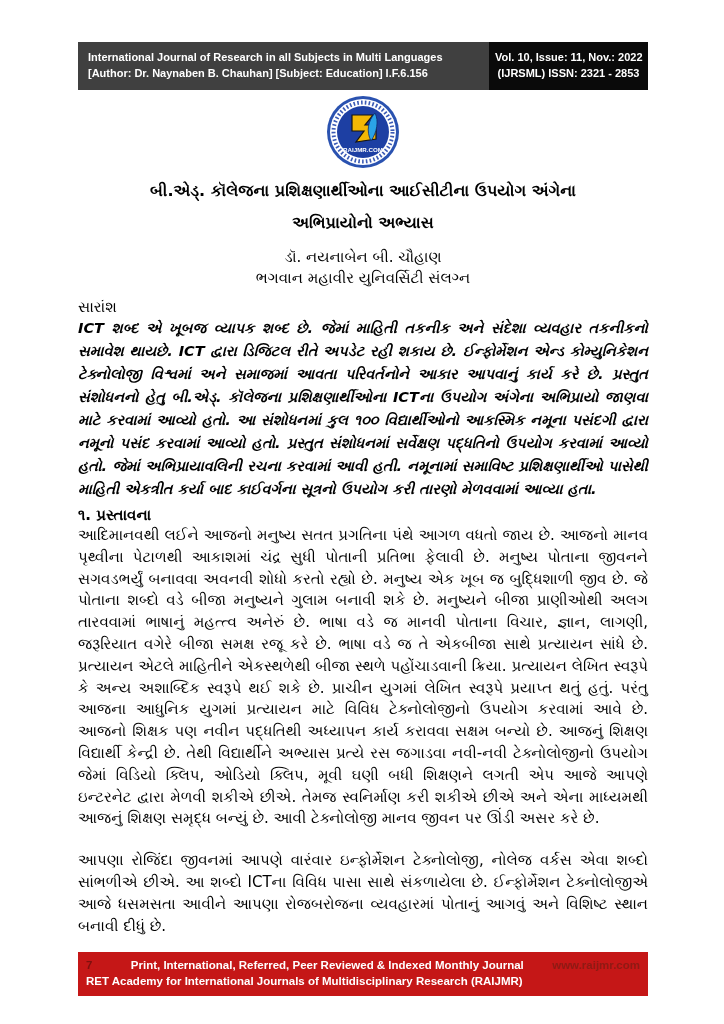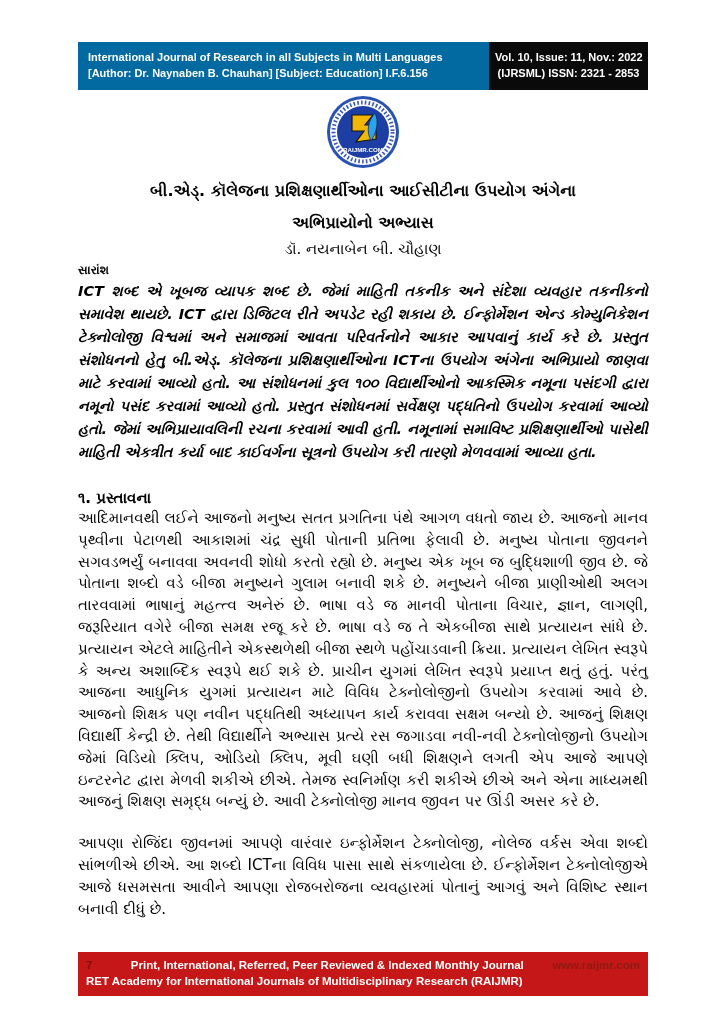--- a/index.html
+++ b/index.html
@@ -20,21 +20,21 @@
     position:absolute;
     left:78px; top:42px;
     width:570px;
   }
   
   .jheader {
     display:flex;
     width:570px; height:48px;
   }
   .jheader-left {
-    background:#0369a1;
+    background:#404040;
     flex:0 0 411px;
     box-sizing:border-box;
     padding:7px 27px 0 10px;
     color:#fff;
     font-family:"Liberation Sans", sans-serif;
     font-weight:bold;
     font-size:11px;
     line-height:16px;
     white-space:nowrap;
     overflow:hidden;
@@ -62,42 +62,43 @@
   
   .paper-title {
     margin-top:4px;
     text-align:center;
     font-weight:bold;
     font-size:16px;
     line-height:32px;
     color:#000;
   }
   .author-block {
-    margin-top:0;
+    margin-top:8px;
     text-align:center;
     font-size:15px;
     line-height:21px;
   }
   
   .abstract-heading {
-    font-weight:bold;
-    font-size:12px;
+    margin-top:8px;
+    font-weight:normal;
+    font-size:15px;
     line-height:20px;
     text-align:left;
   }
   .abstract-text {
     font-weight:bold;
     font-style:italic;
     font-size:14.5px;
     line-height:23px;
     text-align:justify;
   }
   
   .section-heading {
-    margin-top:24px;
+    margin-top:4px;
     font-weight:bold;
     font-size:15px;
     line-height:20px;
   }
   .body-para {
     font-size:15px;
     line-height:21.8px;
     text-align:justify;
   }
   .body-para + .body-para { margin-top:20px; }
@@ -157,20 +158,21 @@
       </svg>
     </div>
 
     <div class="paper-title">
       <div>બી.એડ્. કૉલેજના પ્રશિક્ષણાર્થીઓના આઈસીટીના ઉપયોગ અંગેના</div>
       <div>અભિપ્રાયોનો અભ્યાસ</div>
     </div>
 
     <div class="author-block">
       <div>ડૉ. નયનાબેન બી. ચૌહાણ</div>
+      <div>ભગવાન મહાવીર યુનિવર્સિટી સંલગ્ન</div>
     </div>
 
     <div class="abstract-heading">સારાંશ</div>
     <div class="abstract-text">ICT શબ્દ એ ખૂબજ વ્યાપક શબ્દ છે. જેમાં માહિતી તકનીક અને સંદેશા વ્યવહાર તકનીકનો સમાવેશ થાયછે. ICT દ્વારા ડિજિટલ રીતે અપડેટ રહી શકાય છે. ઈન્ફોર્મેશન એન્ડ કોમ્યુનિકેશન ટેક્નોલોજી વિશ્વમાં અને સમાજમાં આવતા પરિવર્તનોને આકાર આપવાનું કાર્ય કરે છે. પ્રસ્તુત સંશોધનનો હેતુ બી.એડ્. કૉલેજના પ્રશિક્ષણાર્થીઓના ICTના ઉપયોગ અંગેના અભિપ્રાયો જાણવા માટે કરવામાં આવ્યો હતો. આ સંશોધનમાં કુલ ૧૦૦ વિદ્યાર્થીઓનો આકસ્મિક નમૂના પસંદગી દ્વારા નમૂનો પસંદ કરવામાં આવ્યો હતો. પ્રસ્તુત સંશોધનમાં સર્વેક્ષણ પદ્ધતિનો ઉપયોગ કરવામાં આવ્યો હતો. જેમાં અભિપ્રાયાવલિની રચના કરવામાં આવી હતી. નમૂનામાં સમાવિષ્ટ પ્રશિક્ષણાર્થીઓ પાસેથી માહિતી એકત્રીત કર્યા બાદ કાઈવર્ગના સૂત્રનો ઉપયોગ કરી તારણો મેળવવામાં આવ્યા હતા.</div>
 
     <div class="section-heading">૧. પ્રસ્તાવના</div>
     <div class="body-para">આદિમાનવથી લઈને આજનો મનુષ્ય સતત પ્રગતિના પંથે આગળ વધતો જાય છે. આજનો માનવ પૃથ્વીના પેટાળથી આકાશમાં ચંદ્ર સુધી પોતાની પ્રતિભા ફેલાવી છે. મનુષ્ય પોતાના જીવનને સગવડભર્યું બનાવવા અવનવી શોધો કરતો રહ્યો છે. મનુષ્ય એક ખૂબ જ બુદ્ધિશાળી જીવ છે. જે પોતાના શબ્દો વડે બીજા મનુષ્યને ગુલામ બનાવી શકે છે. મનુષ્યને બીજા પ્રાણીઓથી અલગ તારવવામાં ભાષાનું મહત્ત્વ અનેરું છે. ભાષા વડે જ માનવી પોતાના વિચાર, જ્ઞાન, લાગણી, જરૂરિયાત વગેરે બીજા સમક્ષ રજૂ કરે છે. ભાષા વડે જ તે એકબીજા સાથે પ્રત્યાયન સાંધે છે. પ્રત્યાયન એટલે માહિતીને એકસ્થળેથી બીજા સ્થળે પહોંચાડવાની ક્રિયા. પ્રત્યાયન લેખિત સ્વરૂપે કે અન્ય અશાબ્દિક સ્વરૂપે થઈ શકે છે. પ્રાચીન યુગમાં લેખિત સ્વરૂપે પ્રયાપ્ત થતું હતું. પરંતુ આજના આધુનિક યુગમાં પ્રત્યાયન માટે વિવિધ ટેક્નોલોજીનો ઉપયોગ કરવામાં આવે છે. આજનો શિક્ષક પણ નવીન પદ્ધતિથી અધ્યાપન કાર્ય કરાવવા સક્ષમ બન્યો છે. આજનું શિક્ષણ વિદ્યાર્થી કેન્દ્રી છે. તેથી વિદ્યાર્થીને અભ્યાસ પ્રત્યે રસ જગાડવા નવી-નવી ટેક્નોલોજીનો ઉપયોગ જેમાં વિડિયો ક્લિપ, ઓડિયો ક્લિપ, મૂવી ઘણી બધી શિક્ષણને લગતી એપ આજે આપણે ઇન્ટરનેટ દ્વારા મેળવી શકીએ છીએ. તેમજ સ્વનિર્માણ કરી શકીએ છીએ અને એના માધ્યમથી આજનું શિક્ષણ સમૃદ્ધ બન્યું છે. આવી ટેક્નોલોજી માનવ જીવન પર ઊંડી અસર કરે છે.</div>
     <div class="body-para">આપણા રોજિંદા જીવનમાં આપણે વારંવાર ઇન્ફોર્મેશન ટેક્નોલોજી, નોલેજ વર્કસ એવા શબ્દો સાંભળીએ છીએ. આ શબ્દો ICTના વિવિધ પાસા સાથે સંકળાયેલા છે. ઈન્ફોર્મેશન ટેક્નોલોજીએ આજે ધસમસતા આવીને આપણા રોજબરોજના વ્યવહારમાં પોતાનું આગવું અને વિશિષ્ટ સ્થાન બનાવી દીધું છે.</div>
 
   </div>

